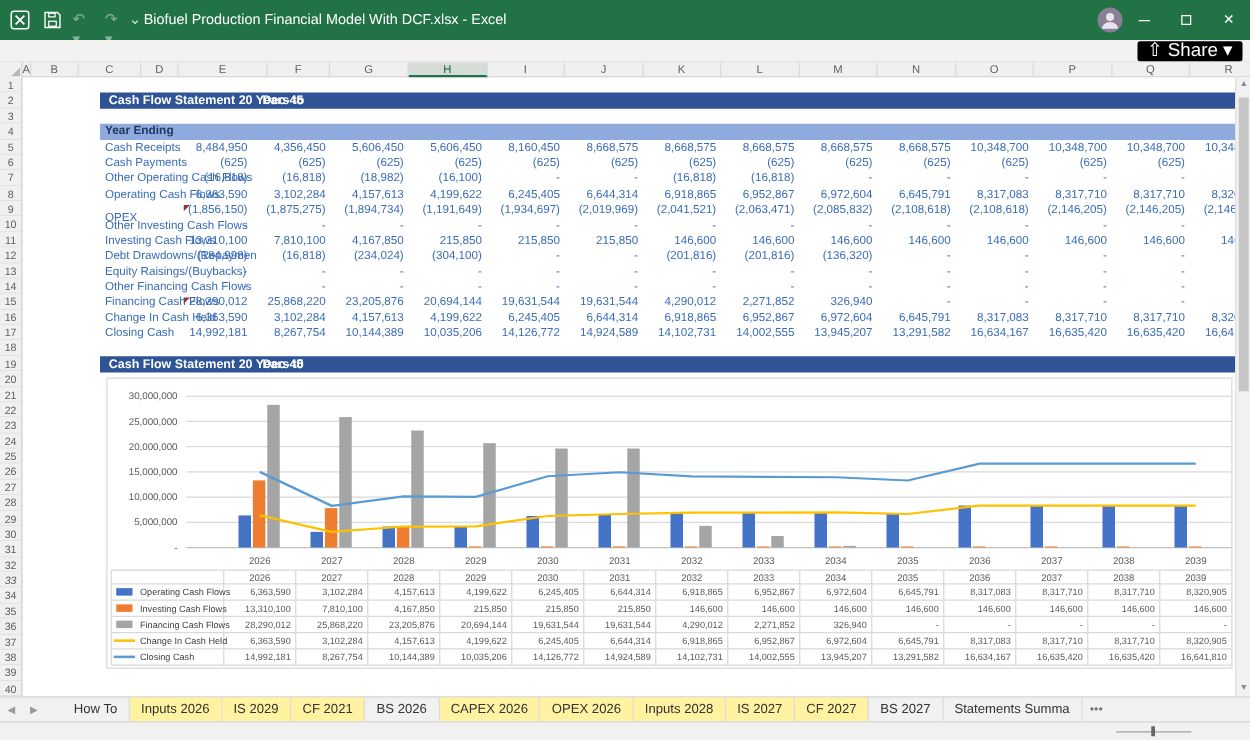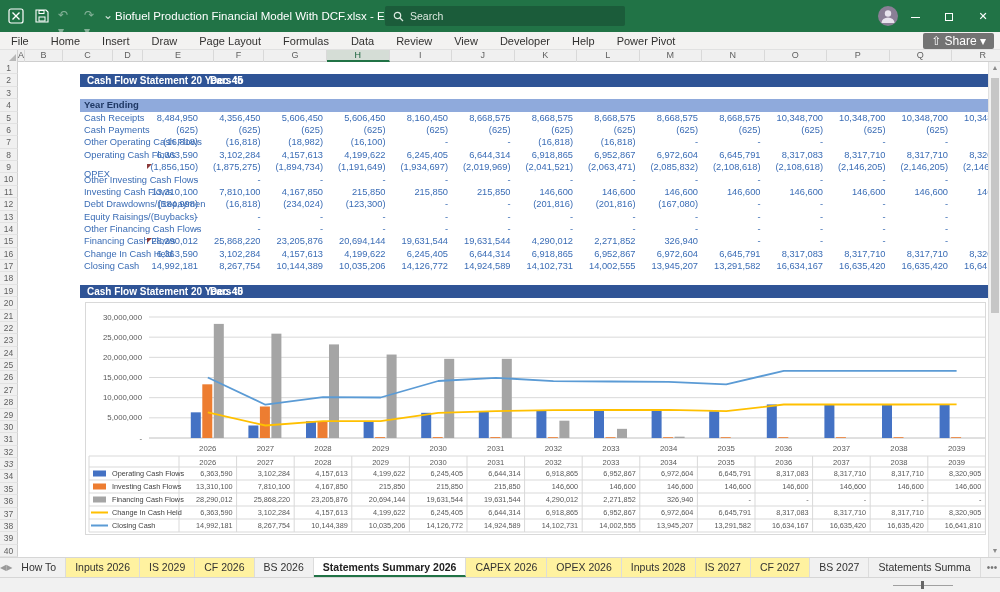--- a/index.html
+++ b/index.html
@@ -14,21 +14,21 @@
   .searchbox { position:absolute; left:385px; top:6px; width:240px; height:20px; background:#1b5c3a; border-radius:2px; display:flex; align-items:center; padding-left:8px; }
   .searchfield { background:transparent; border:none; outline:none; color:#e8f1ea; font-size:10.5px; font-family:"Liberation Sans",sans-serif; margin-left:6px; width:180px; }
   .searchfield::placeholder { color:#dce9e0; opacity:1; }
   .winbtn { position:absolute; top:0; width:34px; height:32px; color:#fff; text-align:center; line-height:32px; font-size:11px; }
   .avatar { position:absolute; left:878px; top:6px; width:20px; height:20px; border-radius:50%; background:#8a7f96; overflow:hidden; }
   .undoredo { font-size:12px; color:rgba(255,255,255,.45); line-height:16px; }
 
   
   .ribbon { position:absolute; top:32px; left:0; width:1000px; height:18px; background:#f3f2f1; border-bottom:1px solid #e1e1e1; display:flex; align-items:center; }
   .rtab { font-size:11px; color:#323130; padding:0 11px; height:18px; line-height:18px; white-space:nowrap; }
-  .sharebtn { position:absolute; right:6px; top:1px; height:16px; background:#737373; color:#fff; font-size:12px; border-radius:2px; padding:0 8px; line-height:16px; }
+  .sharebtn { position:absolute; right:6px; top:1px; height:16px; background:#000000; color:#fff; font-size:15px; border-radius:2px; padding:0 8px; line-height:16px; }
 
   
   .colheaders { position:absolute; top:50px; left:0; width:1000px; height:12px; background:#f0f0f0; border-bottom:1px solid #cfcfcf; }
   .colh { position:absolute; top:0; height:12px; font-size:9px; color:#5f5f5f; text-align:center; line-height:11px; border-right:1px solid #d9d9d9; }
   .colsel { background:#d5ddd6; border-bottom:2px solid #217346; color:#17603a; }
   .selall { position:absolute; left:0; top:0; width:18px; height:12px; border-right:1px solid #cfcfcf; background:#f0f0f0; }
   .selall:after { content:""; position:absolute; right:1px; bottom:1px; border-left:7px solid transparent; border-bottom:7px solid #b8b8b8; }
 
   
   .grid { position:absolute; top:62px; left:0; width:1000px; height:495px; background:#fff; overflow:hidden; }
@@ -83,55 +83,32 @@
       <svg width="16" height="16" viewBox="0 0 16 16">
           <path d="M2 2 h10 l2 2 v10 h-12 z" fill="none" stroke="#fff" stroke-width="1.1"></path>
           <rect x="5" y="9" width="6" height="4" fill="none" stroke="#fff" stroke-width="1"></rect>
           <rect x="5" y="2.5" width="5" height="3" fill="none" stroke="#fff" stroke-width="1"></rect>
         </svg>
     </span>
     <span class="qat-icon undoredo" style="left:58px;top:7px">↶ ▾</span>
     <span class="qat-icon undoredo" style="left:84px;top:7px">↷ ▾</span>
     <span class="qat-icon undoredo" style="left:103px;top:7px;color:rgba(255,255,255,.8)">⌄</span>
     <span class="wtitle">Biofuel Production  Financial Model With DCF.xlsx  -  Excel</span>
-    <div class="searchbox">
-      <span style="display:inline-flex">
-        <svg width="11" height="11" viewBox="0 0 11 11">
-            <circle cx="4.5" cy="4.5" r="3.2" fill="none" stroke="#dce9e0" stroke-width="1.2"></circle>
-            <line x1="7" y1="7" x2="10" y2="10" stroke="#dce9e0" stroke-width="1.2"></line>
-          </svg>
-      </span>
-      <input class="searchfield" placeholder="Search" style="">
-    </div>
     <span class="avatar">
       <svg width="20" height="20" viewBox="0 0 20 20">
           <circle cx="10" cy="7.5" r="3.2" fill="#e8e4ee"></circle>
           <path d="M3.5 17 a6.5 5.5 0 0 1 13 0 z" fill="#e8e4ee"></path>
         </svg>
     </span>
     <span class="winbtn" style="left:898px"><span style="display:inline-block;width:9px;border-top:1px solid #fff;vertical-align:middle"></span></span>
     <span class="winbtn" style="left:932px"><span style="display:inline-block;width:8px;height:8px;border:1px solid #fff;vertical-align:middle"></span></span>
     <span class="winbtn" style="left:966px">✕</span>
   </div>
 
   <div class="ribbon">
-    <div id="ribbon-tabs" style="display:flex">
-        <div class="rtab">File</div>
-        <div class="rtab">Home</div>
-        <div class="rtab">Insert</div>
-        <div class="rtab">Draw</div>
-        <div class="rtab">Page Layout</div>
-        <div class="rtab">Formulas</div>
-        <div class="rtab">Data</div>
-        <div class="rtab">Review</div>
-        <div class="rtab">View</div>
-        <div class="rtab">Developer</div>
-        <div class="rtab">Help</div>
-        <div class="rtab">Power Pivot</div>
-      </div>
     <span class="sharebtn">⇧ <span>Share</span> ▾</span>
   </div>
 
   <div class="colheaders" id="colheaders">
     <span class="selall"></span>
   <span class="colh" style="left: 18px; width: 7px;">A</span>
       <span class="colh" style="left: 25px; width: 38px;">B</span>
       <span class="colh" style="left: 63px; width: 50px;">C</span>
       <span class="colh" style="left: 113px; width: 30px;">D</span>
       <span class="colh" style="left: 143px; width: 71px;">E</span>
@@ -311,26 +288,26 @@
         <div class="cell" style="left: 640.5px; top: 123.95px;">146,600</div>
         <div class="cell" style="left: 703px; top: 123.95px;">146,600</div>
         <div class="cell" style="left: 765.5px; top: 123.95px;">146,600</div>
         <div class="cell" style="left: 828px; top: 123.95px;">146,600</div>
         <div class="cell" style="left: 890.5px; top: 123.95px;">146,600</div>
         <div class="cell" style="left: 953px; top: 123.95px;">146,600</div>
         <div class="rowlabel" style="top: 136.325px;">Debt Drawdowns/(Repaymen</div>
         <div class="cell" style="left: 140.5px; top: 136.325px;">(184,998)</div>
         <div class="cell" style="left: 203px; top: 136.325px;">(16,818)</div>
         <div class="cell" style="left: 265.5px; top: 136.325px;">(234,024)</div>
-        <div class="cell" style="left: 328px; top: 136.325px;">(123,300)</div>
+        <div class="cell" style="left: 328px; top: 136.325px;">(304,100)</div>
         <div class="cell" style="left: 390.5px; top: 136.325px;">-</div>
         <div class="cell" style="left: 453px; top: 136.325px;">-</div>
         <div class="cell" style="left: 515.5px; top: 136.325px;">(201,816)</div>
         <div class="cell" style="left: 578px; top: 136.325px;">(201,816)</div>
-        <div class="cell" style="left: 640.5px; top: 136.325px;">(167,080)</div>
+        <div class="cell" style="left: 640.5px; top: 136.325px;">(136,320)</div>
         <div class="cell" style="left: 703px; top: 136.325px;">-</div>
         <div class="cell" style="left: 765.5px; top: 136.325px;">-</div>
         <div class="cell" style="left: 828px; top: 136.325px;">-</div>
         <div class="cell" style="left: 890.5px; top: 136.325px;">-</div>
         <div class="cell" style="left: 953px; top: 136.325px;">-</div>
         <div class="rowlabel" style="top: 148.7px;">Equity Raisings/(Buybacks)</div>
         <div class="cell" style="left: 140.5px; top: 148.7px;">-</div>
         <div class="cell" style="left: 203px; top: 148.7px;">-</div>
         <div class="cell" style="left: 265.5px; top: 148.7px;">-</div>
         <div class="cell" style="left: 328px; top: 148.7px;">-</div>
@@ -613,23 +590,22 @@
   </div>
 
   <div class="tabbar">
     <span class="tabnav">◀</span>
     <span class="tabnav">▶</span>
     <span style="width:14px"></span>
     <div id="sheettabs" style="display:flex">
         <span class="stab">How To</span>
         <span class="stab yellow">Inputs 2026</span>
         <span class="stab yellow">IS 2029</span>
-        <span class="stab yellow">CF 2026</span>
+        <span class="stab yellow">CF 2021</span>
         <span class="stab">BS 2026</span>
-        <span class="stab active">Statements Summary 2026</span>
         <span class="stab yellow">CAPEX 2026</span>
         <span class="stab yellow">OPEX 2026</span>
         <span class="stab yellow">Inputs 2028</span>
         <span class="stab yellow">IS 2027</span>
         <span class="stab yellow">CF 2027</span>
         <span class="stab">BS 2027</span>
         <span class="stab">Statements Summa</span>
       </div>
     <span class="tabctl">•••</span>
 

